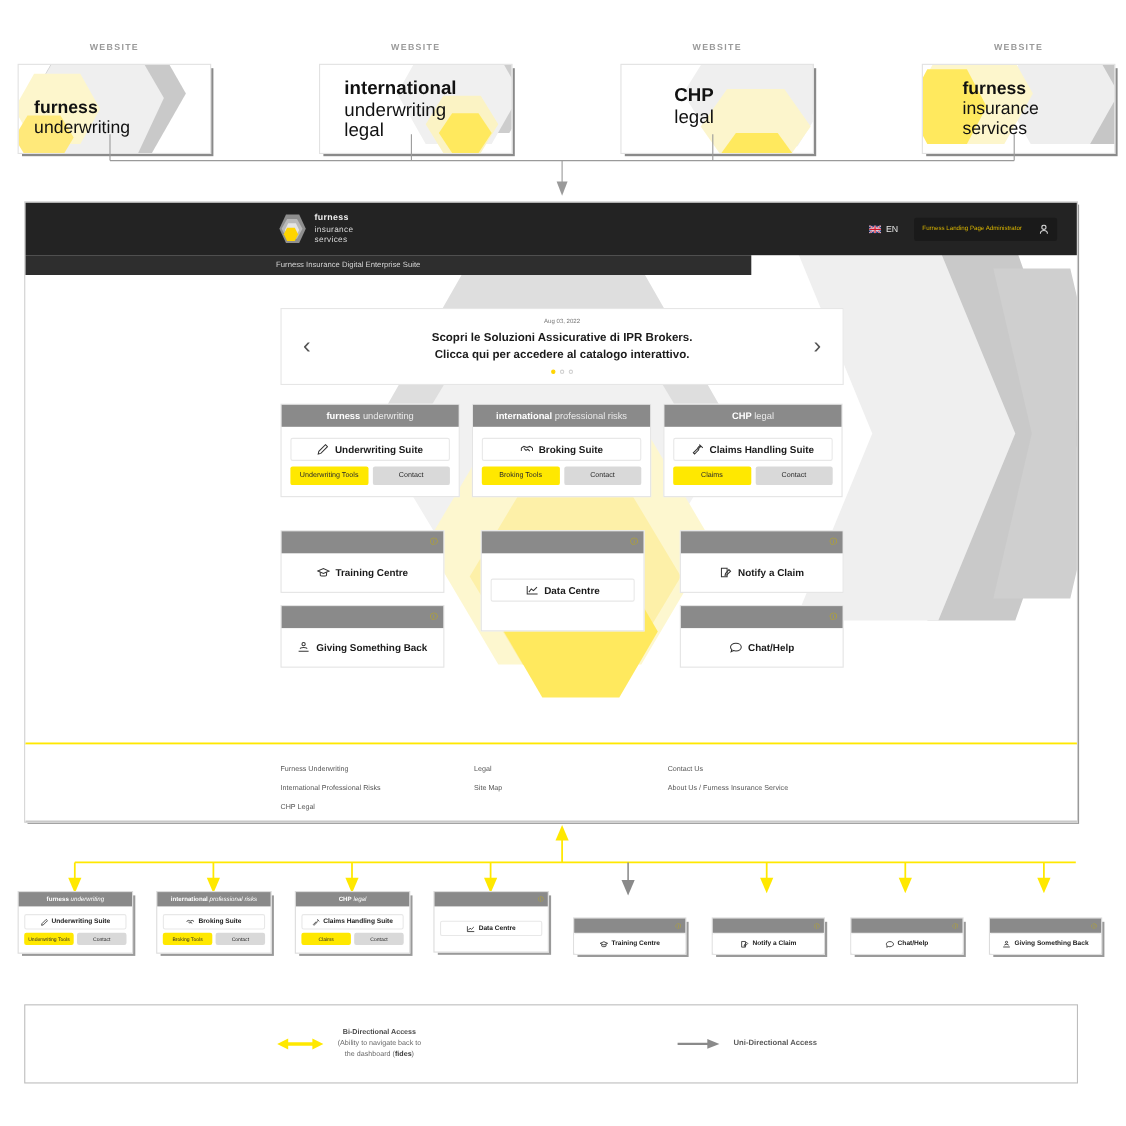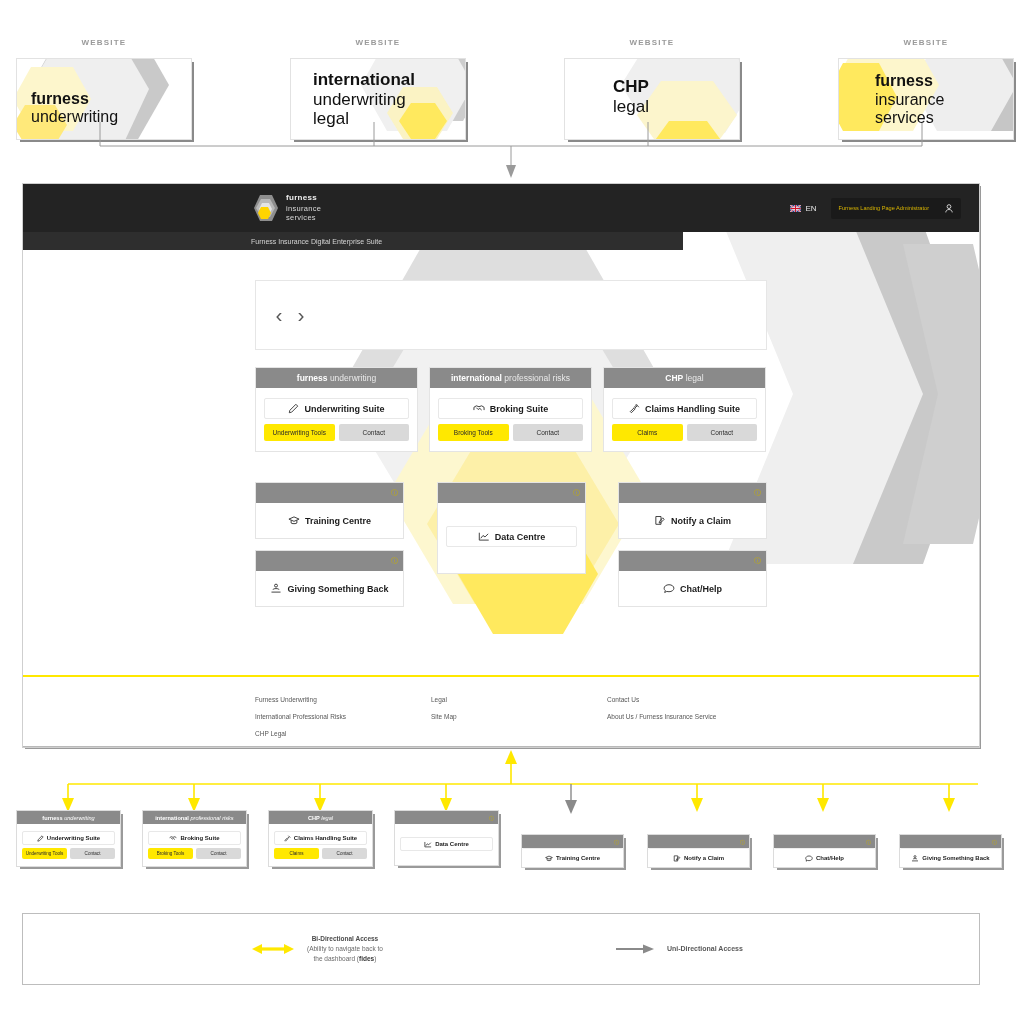--- a/index.html
+++ b/index.html
@@ -332,20 +332,30 @@
         </div>
       </div>
     </div>
 
     <div class="subbar">
       <span>Furness Insurance Digital Enterprise Suite</span>
     </div>
 
     <div class="carousel">
       <div class="car-arrow">‹</div>
+      <div class="car-body">
+        <div class="car-date">Aug 03, 2022</div>
+        <div class="car-l1">Scopri le Soluzioni Assicurative di IPR Brokers.</div>
+        <div class="car-l2">Clicca qui per accedere al catalogo interattivo.</div>
+        <div class="car-dots">
+          <span class="dot on"></span>
+          <span class="dot"></span>
+          <span class="dot"></span>
+        </div>
+      </div>
       <div class="car-arrow">›</div>
     </div>
 
     <div class="grid">
 
       <div class="row1">
 
         <div class="card">
           <div class="card-head">
             <div class="htitle">

